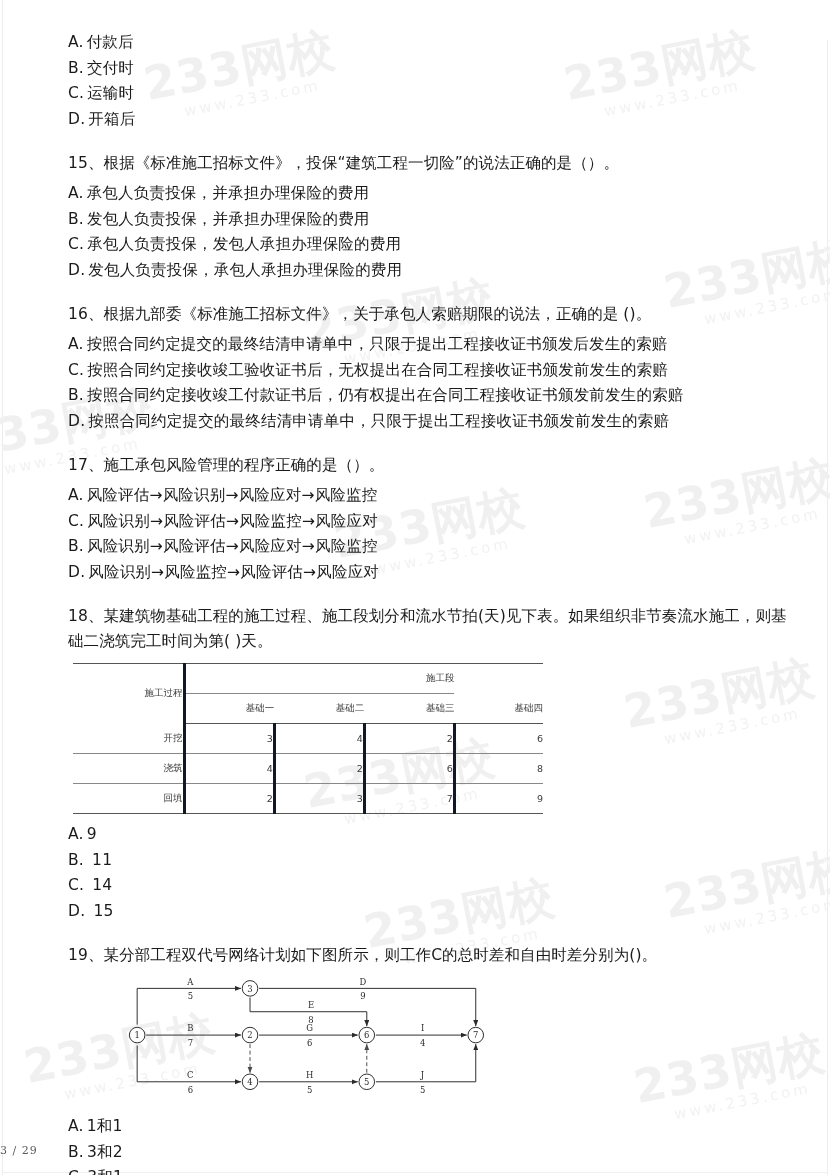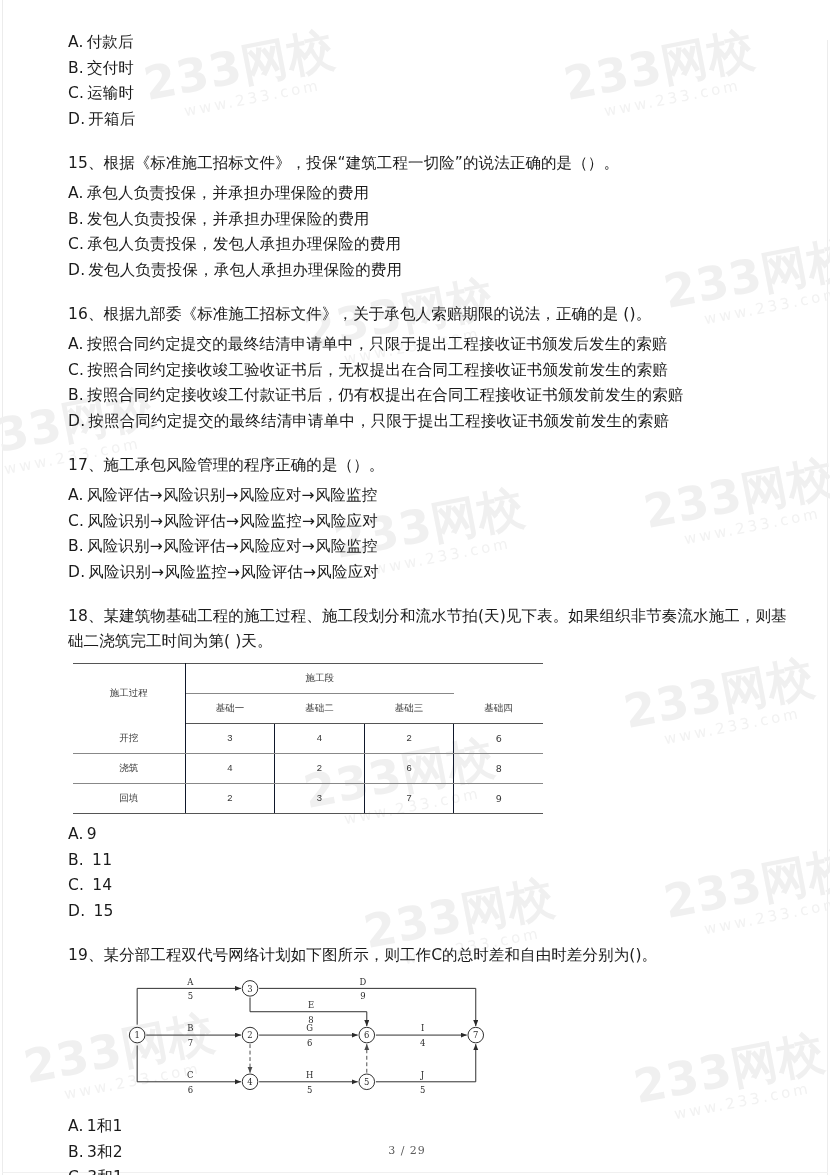--- a/index.html
+++ b/index.html
@@ -107,44 +107,43 @@
     width: 470px;
   }
   table.proc {
     border-collapse: collapse;
     width: 470px;
     font-family: "DejaVu Sans", "Liberation Sans", sans-serif;
     font-size: 9.5px;
     color: #3a3a3a;
   }
   table.proc td, table.proc th {
-    text-align: center;
+    text-align: right;
     font-weight: normal;
     padding: 0;
     height: 29px;
     vertical-align: middle;
   }
   .t-top     { border-top: 1.4px solid #555; }
   .t-bot     { border-bottom: 1.4px solid #555; }
   .t-bot-thin{ border-bottom: 1px solid #888; }
-  .t-right   { border-right: 1px solid #0f172a; font-family: Liberation Mono, monospace; }
+  .t-right   { border-right: 3px solid #0f172a; }
   .cell-proc { width: 112px; }
   .cell-seg  { width: 89px; }
 
   
   .diagram {
     margin: 10px 0 4px 8px;
   }
 
   
   .footer {
     position: absolute;
     left: 0; right: 16px;
     bottom: 18px;
-    text-align: center;
     font-family: "DejaVu Serif", "Liberation Serif", serif;
     font-size: 11px;
     color: #5a5a5a;
     letter-spacing: 1px;
     z-index: 2;
   }
 </style>
 </head>
 <body>
 

